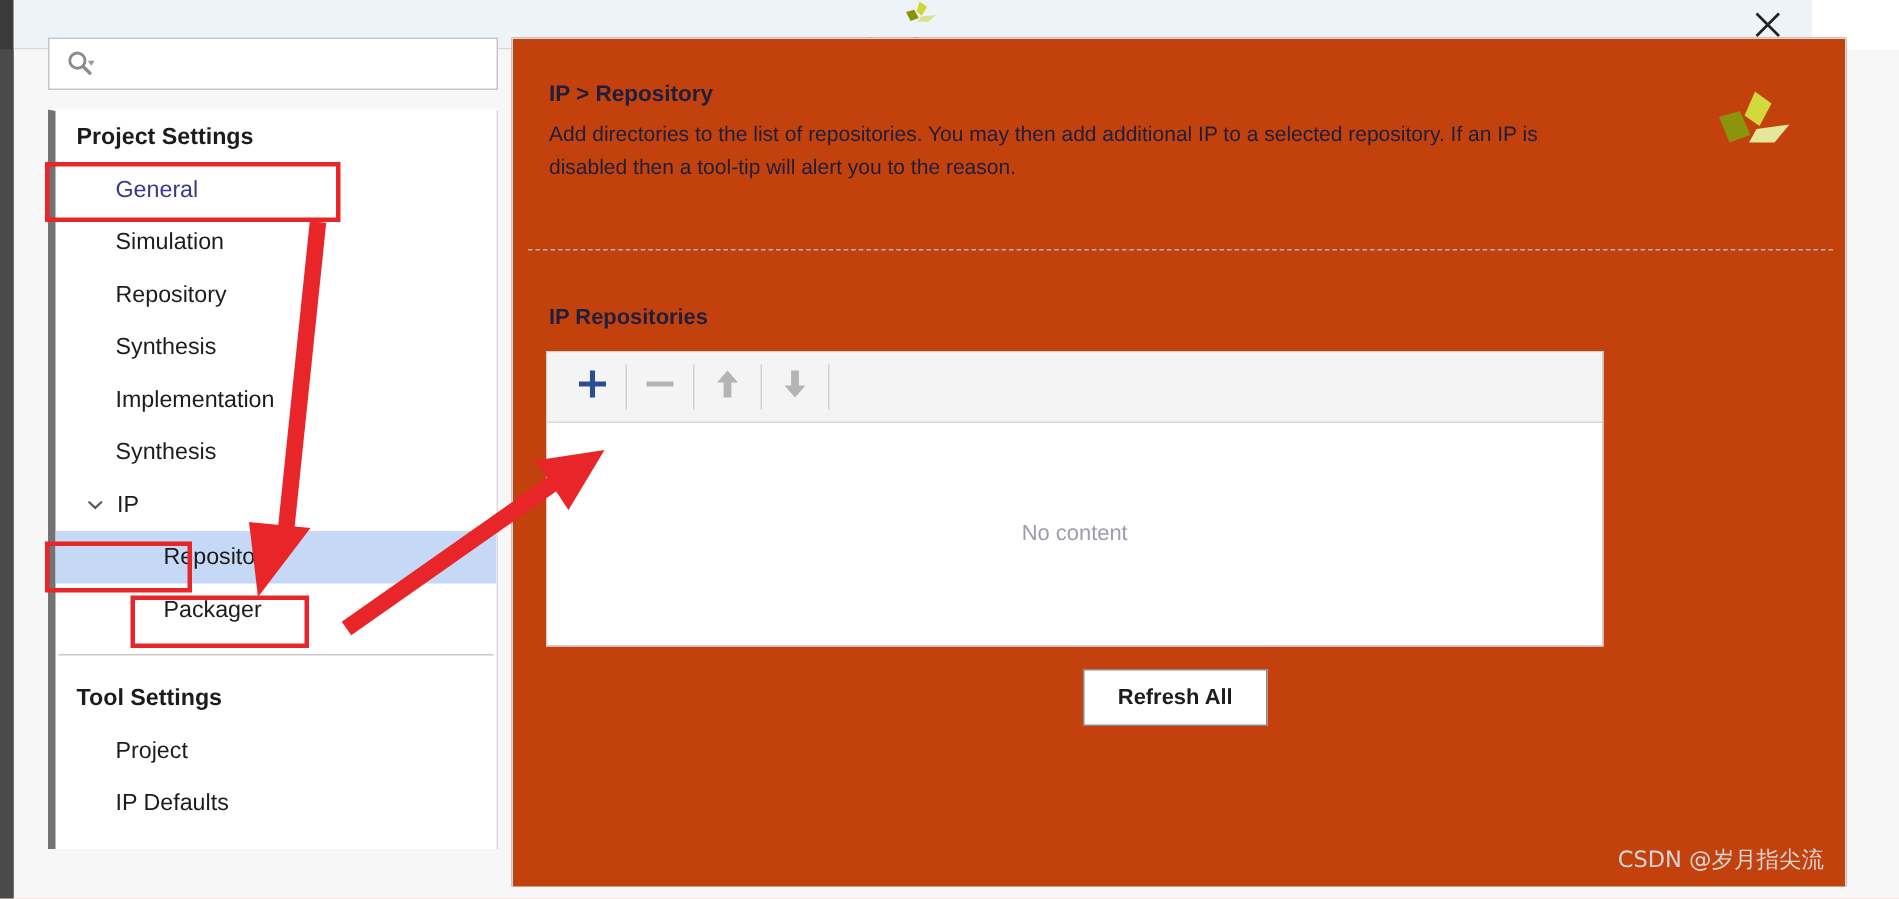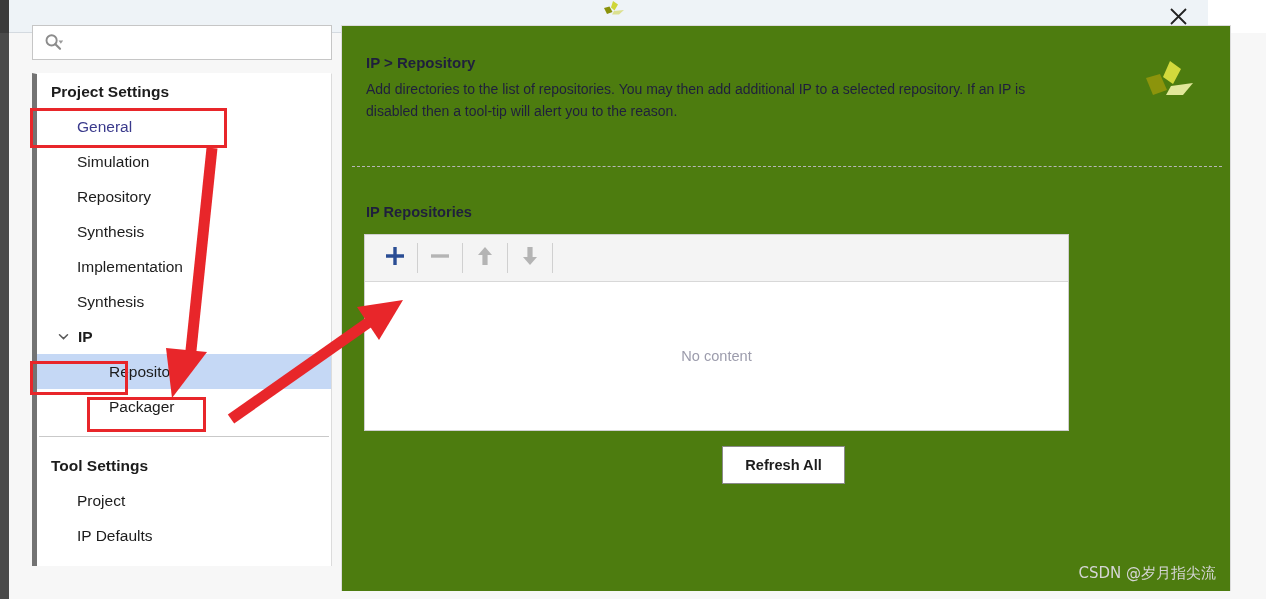--- a/index.html
+++ b/index.html
@@ -74,38 +74,38 @@
     border-top: 1px solid #ffffff;
     overflow: hidden;
   }
   .tree-row {
     position: relative; height: 35px; display: flex; align-items: center;
     font-size: 15.5px; color: #1c1c1c; white-space: nowrap; cursor: pointer;
   }
   .tree-row.group { font-weight: bold; padding-left: 14px; cursor: default; }
   .tree-row.lvl1 { padding-left: 40px; }
   .tree-row.lvl2 { padding-left: 72px; }
-  .tree-row.has-chevron { padding-left: 18px; font-weight: bold; }
+  .tree-row.has-chevron { padding-left: 18px; }
   .tree-row.link-item .row-label {
     color: #3a3a8c; text-underline-offset: 2px;
   }
   .tree-row.selected { background: #c5d8f5; }
   .chevron {
     width: 16px; height: 16px; display: inline-flex;
     align-items: center; justify-content: center; margin-right: 7px; flex: none;
   }
   .tree-sep {
     height: 1px; background: #c9c9c9; margin: 12px 2px 11px 2px;
   }
 
   
   .right-pane {
     position: absolute; left: 341px; top: 25px;
     width: 890px; height: 566px;
-    background: #4d7c0f;
+    background: #c2410c;
     border-left: 1px solid #dcdcdc;
     border-top: 1px solid #dcdcdc;
     border-right: 1px solid #dcdcdc;
   }
   .rp-header { position: relative; padding: 28px 30px 0 24px; }
   .rp-title {
     font-size: 15px; font-weight: bold; color: #1f1f3d; margin-bottom: 8px;
   }
   .rp-desc {
     font-size: 14px; color: #1f1f3d; line-height: 1.55; max-width: 700px;

